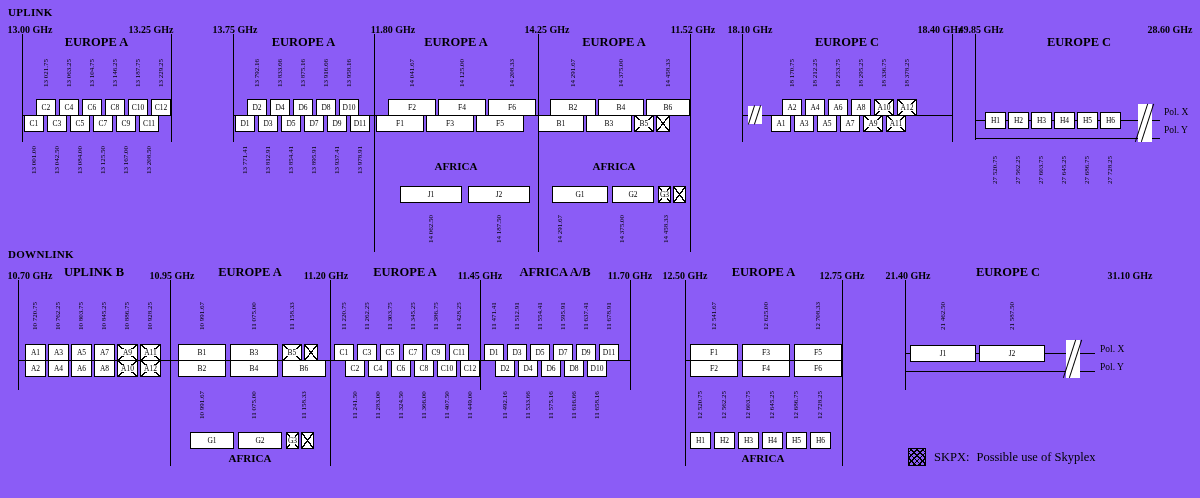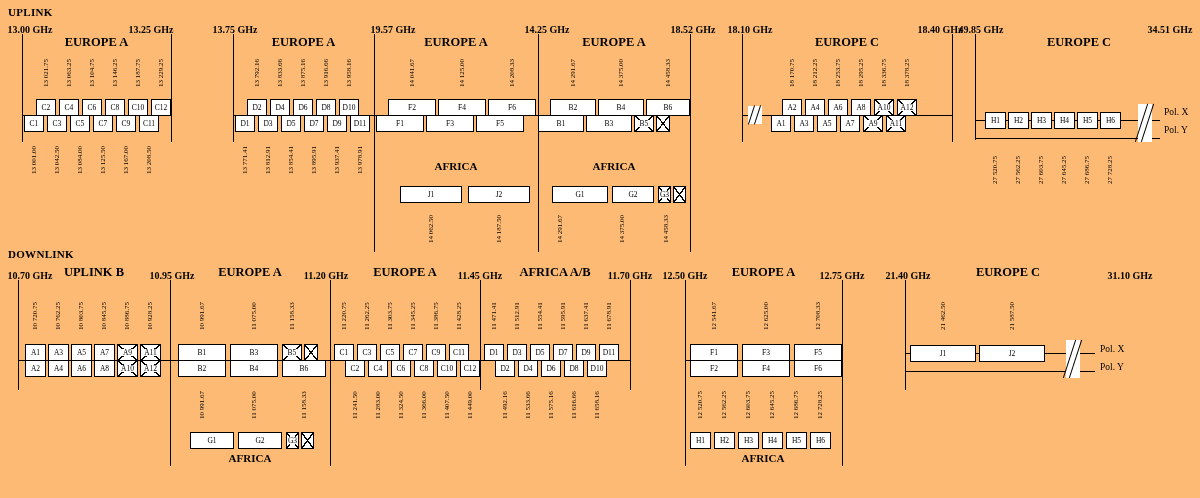--- a/index.html
+++ b/index.html
@@ -1,16 +1,16 @@
 <!DOCTYPE html>
 <html><head>
 <meta charset="utf-8">
 <style>
   html,body{margin:0;padding:0;background:#fff;}
-  #canvas{position:relative;width:1200px;height:498px;background:#fdba74;color:#000;
+  #canvas{position:relative;width:1200px;height:498px;background:#8b5cf6;color:#000;
     font-family:"Liberation Serif","DejaVu Serif",serif;overflow:hidden;}
   .sec-label{position:absolute;font-size:11px;font-weight:bold;letter-spacing:.3px;}
   .vtick{position:absolute;width:1px;background:#000;}
   .hline{position:absolute;height:1px;background:#000;}
   .ghz{position:absolute;width:56px;text-align:center;font-size:10px;font-weight:bold;white-space:nowrap;}
   .btitle{position:absolute;transform:translateX(-50%);font-size:12.5px;font-weight:bold;white-space:nowrap;}
   .atitle{position:absolute;transform:translateX(-50%);font-size:11px;font-weight:bold;white-space:nowrap;}
   .box{position:absolute;height:17px;box-sizing:border-box;border:1px solid #000;background:#fff;
     display:flex;align-items:center;justify-content:center;font-size:7.5px;line-height:1;}
   .box.skpx{background-image:
@@ -135,21 +135,21 @@
       <div class="vlabel" style="left: 298px; top: 68px;">13 916.66</div>
       <div class="vlabel" style="left: 321px; top: 68px;">13 958.16</div>
       <div class="vlabel" style="left: 217px; top: 155px;">13 771.41</div>
       <div class="vlabel" style="left: 240px; top: 155px;">13 812.91</div>
       <div class="vlabel" style="left: 263px; top: 155px;">13 854.41</div>
       <div class="vlabel" style="left: 286px; top: 155px;">13 895.91</div>
       <div class="vlabel" style="left: 309px; top: 155px;">13 937.41</div>
       <div class="vlabel" style="left: 332px; top: 155px;">13 978.91</div>
       <div class="vtick" style="left: 374px; top: 34px; height: 218px;"></div>
       <div class="vtick" style="left: 538px; top: 34px; height: 218px;"></div>
-      <div class="ghz" style="left: 365px; top: 24px;">19.57 GHz</div>
+      <div class="ghz" style="left: 365px; top: 24px;">11.80 GHz</div>
       <div class="ghz" style="left: 519px; top: 24px; font-family: Liberation Serif, serif;">14.25 GHz</div>
       <div class="btitle" style="left: 456px; top: 35px;">EUROPE A</div>
       <div class="hline" style="left: 374px; top: 115px; width: 164px;"></div>
       <div class="box" style="left: 388px; top: 99px; width: 48px;">
         <span>F2</span>
       </div>
       <div class="box" style="left: 438px; top: 99px; width: 48px;">
         <span>F4</span>
       </div>
       <div class="box" style="left: 488px; top: 99px; width: 48px;">
@@ -171,21 +171,21 @@
       <div class="box" style="left: 400px; top: 186px; width: 62px;">
         <span>J1</span>
       </div>
       <div class="box" style="left: 468px; top: 186px; width: 62px;">
         <span>J2</span>
       </div>
       <div class="vlabel" style="left: 403px; top: 224px;">14 062.50</div>
       <div class="vlabel" style="left: 471px; top: 224px;">14 187.50</div>
       <div class="vtick" style="left: 538px; top: 34px; height: 218px;"></div>
       <div class="vtick" style="left: 690px; top: 34px; height: 218px;"></div>
-      <div class="ghz" style="left: 665px; top: 24px;">18.52 GHz</div>
+      <div class="ghz" style="left: 665px; top: 24px;">11.52 GHz</div>
       <div class="btitle" style="left: 614px; top: 35px;">EUROPE A</div>
       <div class="hline" style="left: 538px; top: 115px; width: 152px;"></div>
       <div class="box" style="left: 550px; top: 99px; width: 46px;">
         <span>B2</span>
       </div>
       <div class="box" style="left: 598px; top: 99px; width: 46px;">
         <span>B4</span>
       </div>
       <div class="box" style="left: 646px; top: 99px; width: 44px;">
         <span>B6</span>
@@ -268,21 +268,21 @@
       <div class="vlabel" style="left: 810px; top: 68px;">18 253.75</div>
       <div class="vlabel" style="left: 833px; top: 68px;">18 295.25</div>
       <div class="vlabel" style="left: 856px; top: 68px;">18 336.75</div>
       <div class="vlabel" style="left: 879px; top: 68px;">18 378.25</div>
       <div class="brk" style="left: 748px; top: 106px; height: 18px;">
         <i style="left: 3px;"></i>
         <i style="left: 9px;"></i>
       </div>
       <div class="vtick" style="left: 975px; top: 34px; height: 106px;"></div>
       <div class="ghz" style="left: 953px; top: 24px;">49.85 GHz</div>
-      <div class="ghz" style="left: 1142px; top: 24px;">34.51 GHz</div>
+      <div class="ghz" style="left: 1142px; top: 24px;">28.60 GHz</div>
       <div class="btitle" style="left: 1079px; top: 35px;">EUROPE C</div>
       <div class="hline" style="left: 975px; top: 120px; width: 185px;"></div>
       <div class="hline" style="left: 975px; top: 138px; width: 185px;"></div>
       <div class="pol" style="left: 1164px; top: 107px;">Pol. X</div>
       <div class="pol" style="left: 1164px; top: 125px;">Pol. Y</div>
       <div class="box" style="left: 985px; top: 112px; width: 21px;">
         <span>H1</span>
       </div>
       <div class="box" style="left: 1008px; top: 112px; width: 21px;">
         <span>H2</span>
@@ -570,13 +570,18 @@
       <div class="box" style="left: 979px; top: 345px; width: 66px;">
         <span>J2</span>
       </div>
       <div class="vlabel" style="left: 915px; top: 311px;">21 462.50</div>
       <div class="vlabel" style="left: 984px; top: 311px;">21 587.50</div>
       <div class="brk" style="left: 1066px; top: 340px; height: 38px;">
         <i style="left: 3px;"></i>
         <i style="left: 9px;"></i>
       </div>
     </div>
+  <div class="legend" style="left:908px;top:448px">
+    <span class="legend-swatch"></span>
+    <span class="legend-code">SKPX:</span>
+    <span class="legend-text">Possible use of Skyplex</span>
+  </div>
 </div>
 
 </body></html>

